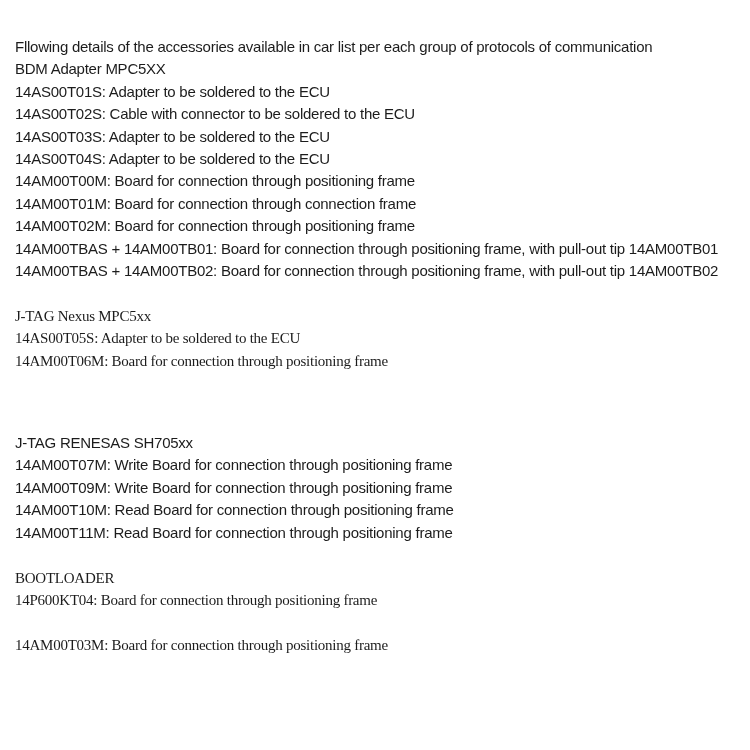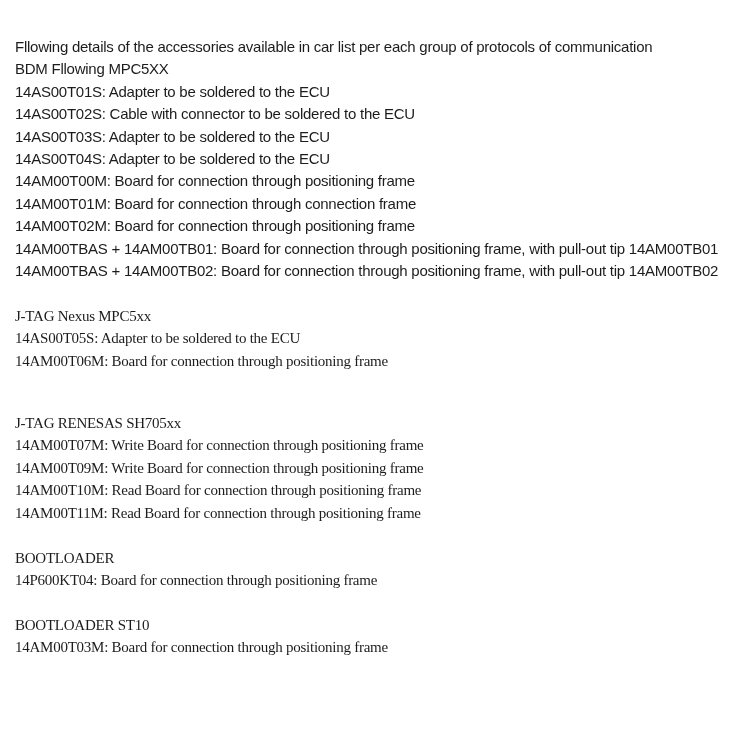--- a/index.html
+++ b/index.html
@@ -18,30 +18,30 @@
     padding: 36px 8px 0 15px;
   }
   .line {
     font-size: 15px;
     line-height: 22.4px;
     letter-spacing: -0.25px;
     white-space: nowrap;
   }
   .gap0 { margin-top: 0; }
   .gap1 { margin-top: 22.4px; font-family: Liberation Serif, serif; }
-  .gap2 { margin-top: 40px; font-family: Liberation Serif, serif; }
+  .gap2 { margin-top: 60px; }
 </style>
 </head>
 <body>
 
 <main class="page">
   <div class="line">Fllowing details of the accessories available in car list per each group of protocols of communication</div>
   <div id="sections">
       <section class="section gap0">
-        <div class="line">BDM Fllowing MPC5XX</div>
+        <div class="line">BDM Adapter MPC5XX</div>
         <div class="line">14AS00T01S: Adapter to be soldered to the ECU</div>
         <div class="line">14AS00T02S: Cable with connector to be soldered to the ECU</div>
         <div class="line">14AS00T03S: Adapter to be soldered to the ECU</div>
         <div class="line">14AS00T04S: Adapter to be soldered to the ECU</div>
         <div class="line">14AM00T00M: Board for connection through positioning frame</div>
         <div class="line">14AM00T01M: Board for connection through connection frame</div>
         <div class="line">14AM00T02M: Board for connection through positioning frame</div>
         <div class="line">14AM00TBAS + 14AM00TB01: Board for connection through positioning frame, with pull-out tip 14AM00TB01</div>
         <div class="line">14AM00TBAS + 14AM00TB02: Board for connection through positioning frame, with pull-out tip 14AM00TB02</div>
       </section>
@@ -55,17 +55,16 @@
         <div class="line">14AM00T07M: Write Board for connection through positioning frame</div>
         <div class="line">14AM00T09M: Write Board for connection through positioning frame</div>
         <div class="line">14AM00T10M: Read Board for connection through positioning frame</div>
         <div class="line">14AM00T11M: Read Board for connection through positioning frame</div>
       </section>
       <section class="section gap1">
         <div class="line">BOOTLOADER</div>
         <div class="line">14P600KT04: Board for connection through positioning frame</div>
       </section>
       <section class="section gap1">
-        <div class="line">BOOTLOADER ST10</div>
         <div class="line">14AM00T03M: Board for connection through positioning frame</div>
       </section>
     </div>
 </main>
 
 </body></html>

